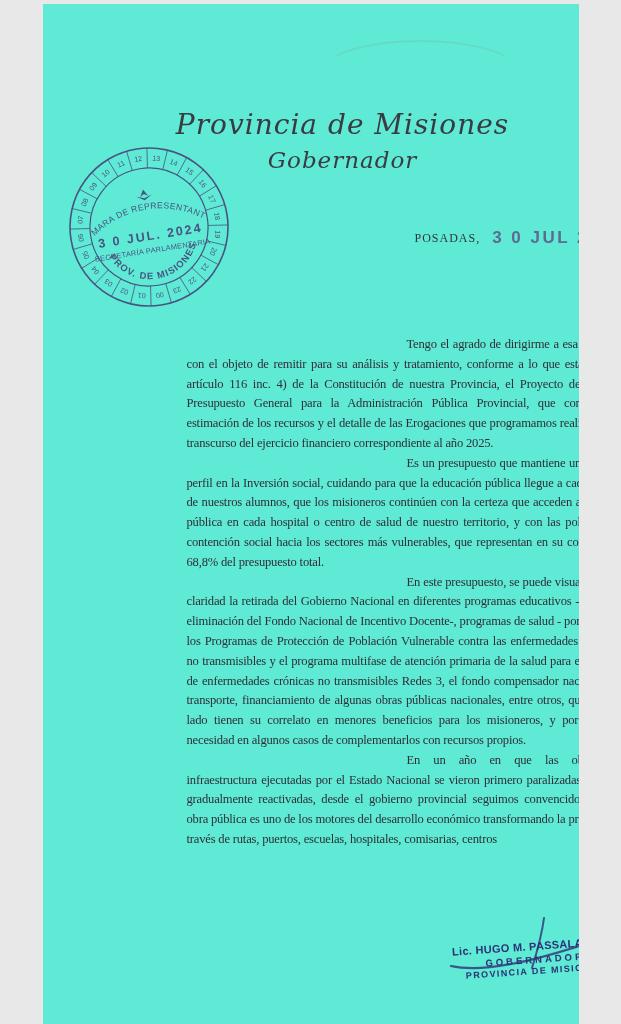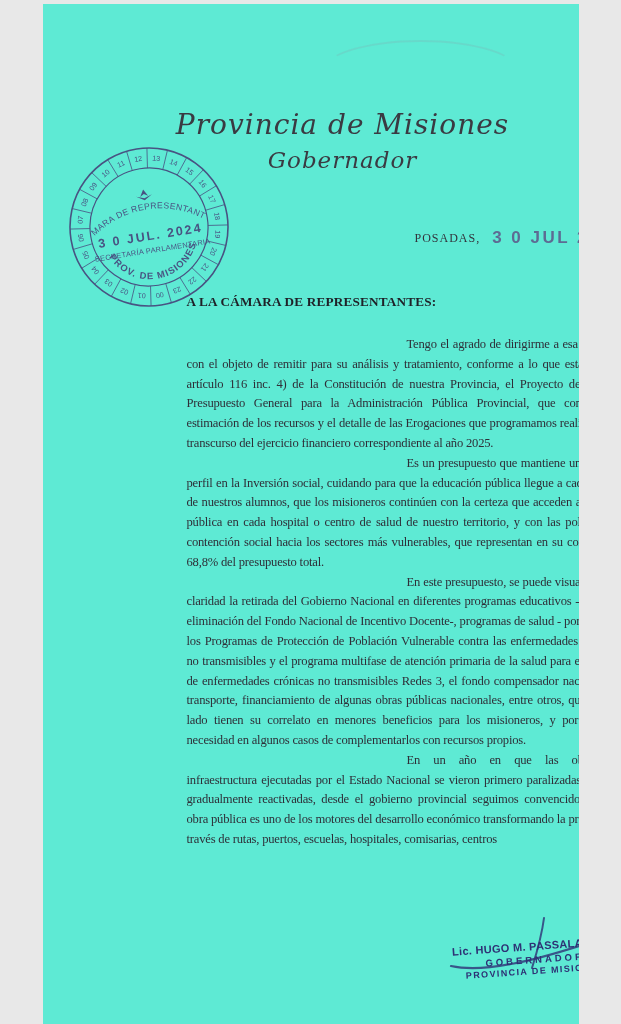--- a/index.html
+++ b/index.html
@@ -180,21 +180,20 @@
         <textPath href="#arcBottom" startOffset="50%" text-anchor="middle">PROV. DE MISIONES</textPath>
       </text>
     </svg>
   </div>
 
   <div class="dateline">
     <span class="place">POSADAS,</span>
     <span class="date-stamp">3 0  JUL  2024</span>
   </div>
 
-  <div class="salutation">A LA CÁMARA DE REPRESENTANTES:</div>
 
   <div class="letter-body">
     <p>Tengo el agrado de dirigirme a esa Cámara, con el objeto de remitir para su análisis y tratamiento, conforme a lo que establece el artículo 116 inc. 4) de la Constitución de nuestra Provincia, el Proyecto de Ley de Presupuesto General para la Administración Pública Provincial, que contiene la estimación de los recursos y el detalle de las Erogaciones que programamos realizar en el transcurso del ejercicio financiero correspondiente al año 2025.</p>
     <p>Es un presupuesto que mantiene un elevado perfil en la Inversión social, cuidando para que la educación pública llegue a cada rincón de nuestros alumnos, que los misioneros continúen con la certeza que acceden a la salud pública en cada hospital o centro de salud de nuestro territorio, y con las políticas de contención social hacia los sectores más vulnerables, que representan en su conjunto el 68,8% del presupuesto total.</p>
     <p>En este presupuesto, se puede visualizar con claridad la retirada del Gobierno Nacional en diferentes programas educativos - como la eliminación del Fondo Nacional de Incentivo Docente-, programas de salud - por ejemplo los Programas de Protección de Población Vulnerable contra las enfermedades crónicas no transmisibles y el programa multifase de atención primaria de la salud para el manejo de enfermedades crónicas no transmisibles Redes 3, el fondo compensador nacional del transporte, financiamiento de algunas obras públicas nacionales, entre otros, que por un lado tienen su correlato en menores beneficios para los misioneros, y por otro, la necesidad en algunos casos de complementarlos con recursos propios.</p>
     <p>En un año en que las obras de infraestructura ejecutadas por el Estado Nacional se vieron primero paralizadas y luego gradualmente reactivadas, desde el gobierno provincial seguimos convencidos que la obra pública es uno de los motores del desarrollo económico transformando la provincia a través de rutas, puertos, escuelas, hospitales, comisarias, centros</p>
   </div>
 
   <svg class="sig-strokes" viewBox="0 0 215 110">
     <path d="M 20,66 C 55,74 110,58 148,46 C 160,42 168,38 162,36" stroke-width="2.2"></path>

